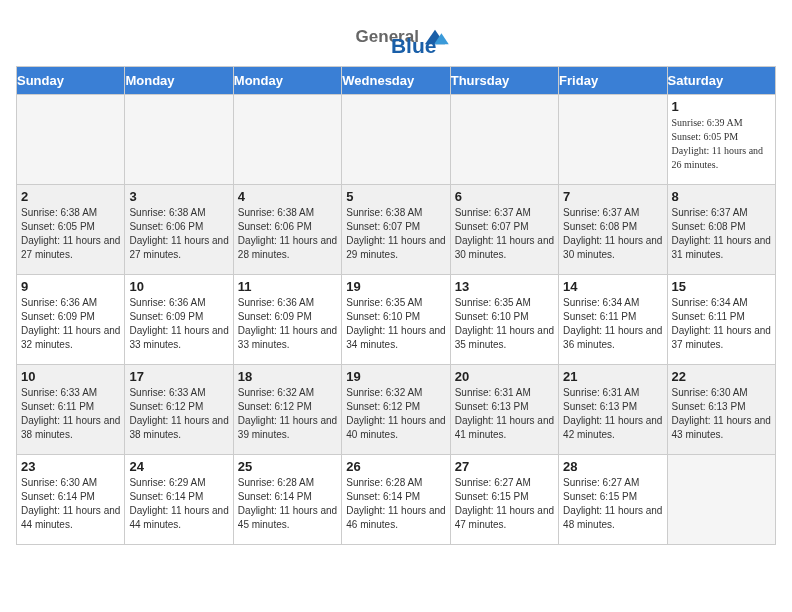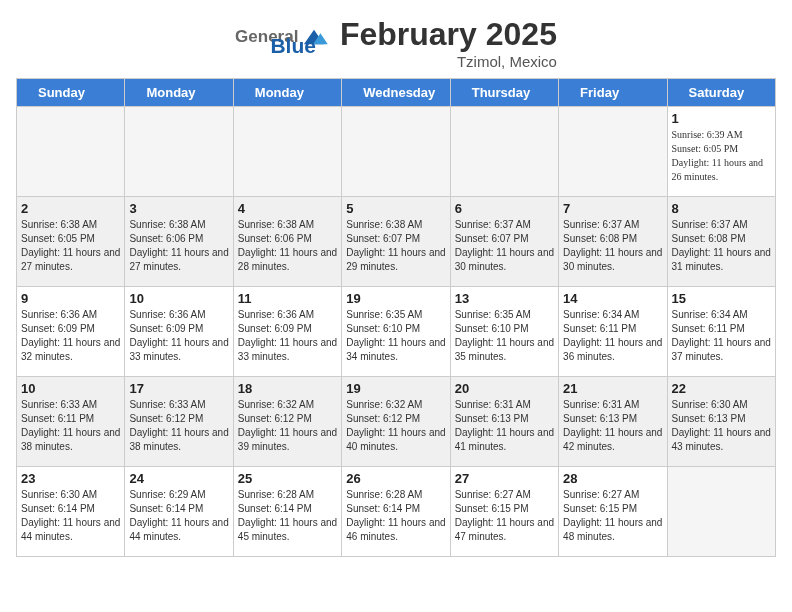--- a/index.html
+++ b/index.html
@@ -44,21 +44,21 @@
     .calendar {
       width: 100%;
       border-collapse: collapse;
       table-layout: fixed;
     }
     .calendar th {
       background: #3a7fd5;
       color: #fff;
       font-size: 13px;
       font-weight: bold;
-      padding: 6px 21px;
+      padding: 6px 0;
       text-align: left;
       border: 1px solid #ccc;
     }
     .calendar td {
       border: 1px solid #ccc;
       vertical-align: top;
       padding: 4px;
       height: 90px;
       font-size: 10.5px;
       color: #333;
@@ -89,24 +89,20 @@
 <div class="header">
   <div class="logo">
     <span style="color:#666;font-size:17px;font-weight:bold;">General</span>
     <svg class="logo-icon" viewBox="0 0 30 24" xmlns="http://www.w3.org/2000/svg">
       <polygon points="4,20 15,4 26,20" fill="#1a5fa8"></polygon>
       <polygon points="14,20 22,8 30,20" fill="#3a9ad9"></polygon>
     </svg>
     <br>
     <span style="color:#1a5fa8;font-size:21px;font-weight:bold;margin-left:-58px;margin-top:18px;display:block;">Blue</span>
   </div>
-  <div class="title-block">
-    <div class="month-title">February 2025</div>
-    <div class="location">Tzimol, Mexico</div>
-  </div>
 </div>
 
 <table class="calendar">
   <thead>
     <tr>
     <th>Sunday</th>
         <th>Monday</th>
         <th>Monday</th>
         <th>Wednesday</th>
         <th>Thursday</th>

